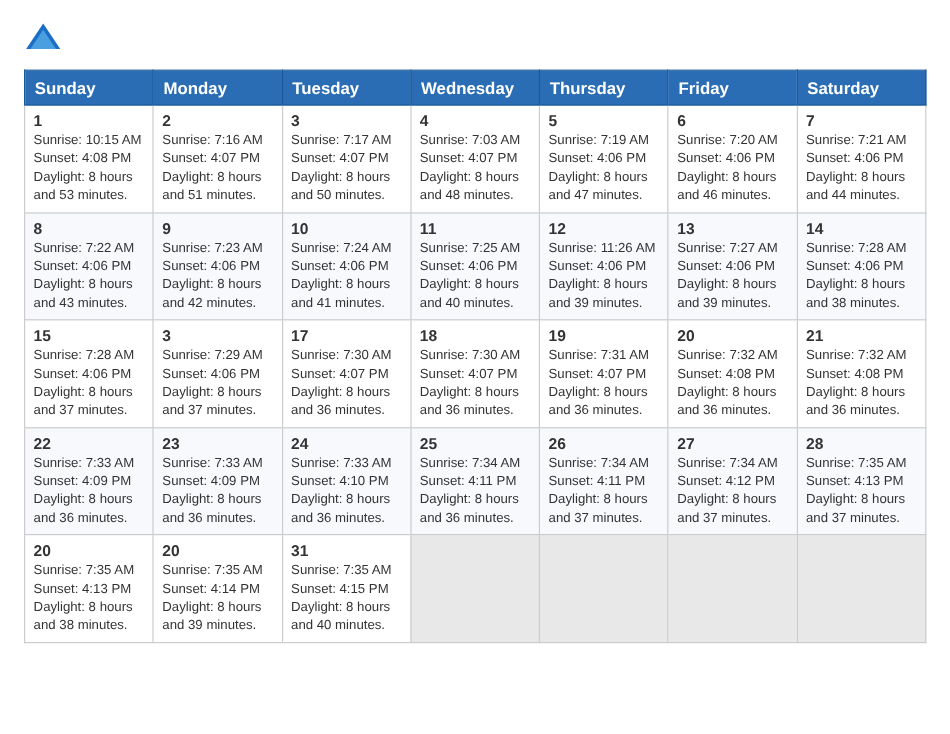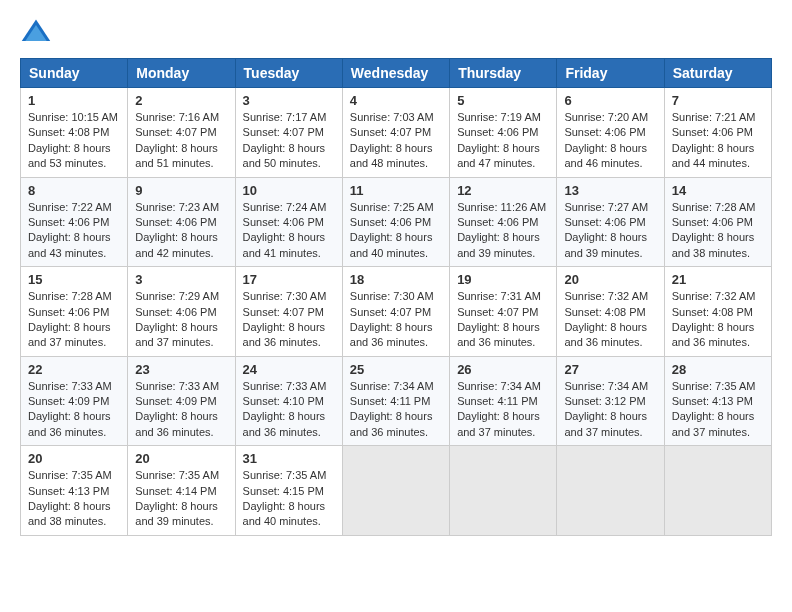--- a/index.html
+++ b/index.html
@@ -272,21 +272,21 @@
       </td>
         <td>
         <span class="day-num">26</span>
         <span class="cell-line">Sunrise: 7:34 AM</span>
         <span class="cell-line">Sunset: 4:11 PM</span>
         <span class="cell-line">Daylight: 8 hours and 37 minutes.</span>
       </td>
         <td>
         <span class="day-num">27</span>
         <span class="cell-line">Sunrise: 7:34 AM</span>
-        <span class="cell-line">Sunset: 3:12 PM</span>
+        <span class="cell-line">Sunset: 4:12 PM</span>
         <span class="cell-line">Daylight: 8 hours and 37 minutes.</span>
       </td>
         <td>
         <span class="day-num">28</span>
         <span class="cell-line">Sunrise: 7:35 AM</span>
         <span class="cell-line">Sunset: 4:13 PM</span>
         <span class="cell-line">Daylight: 8 hours and 37 minutes.</span>
       </td>
       </tr>
       <tr>

